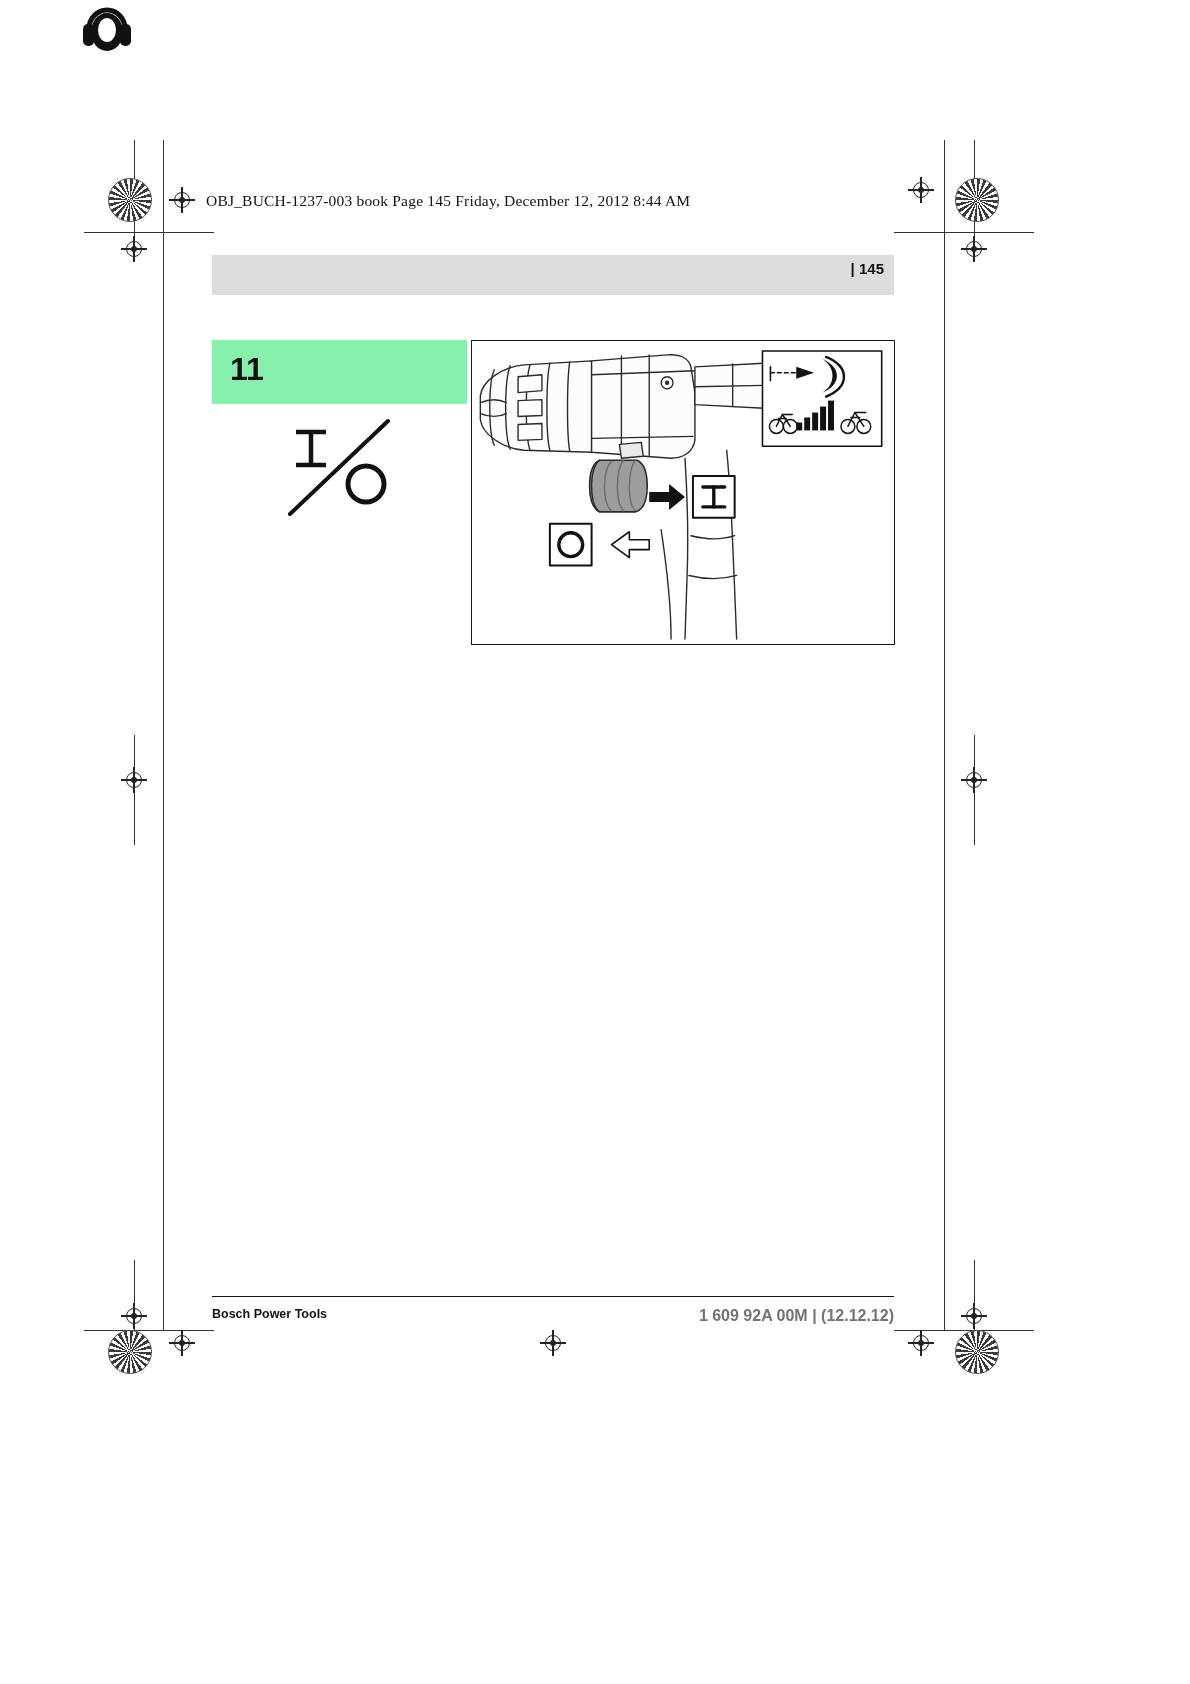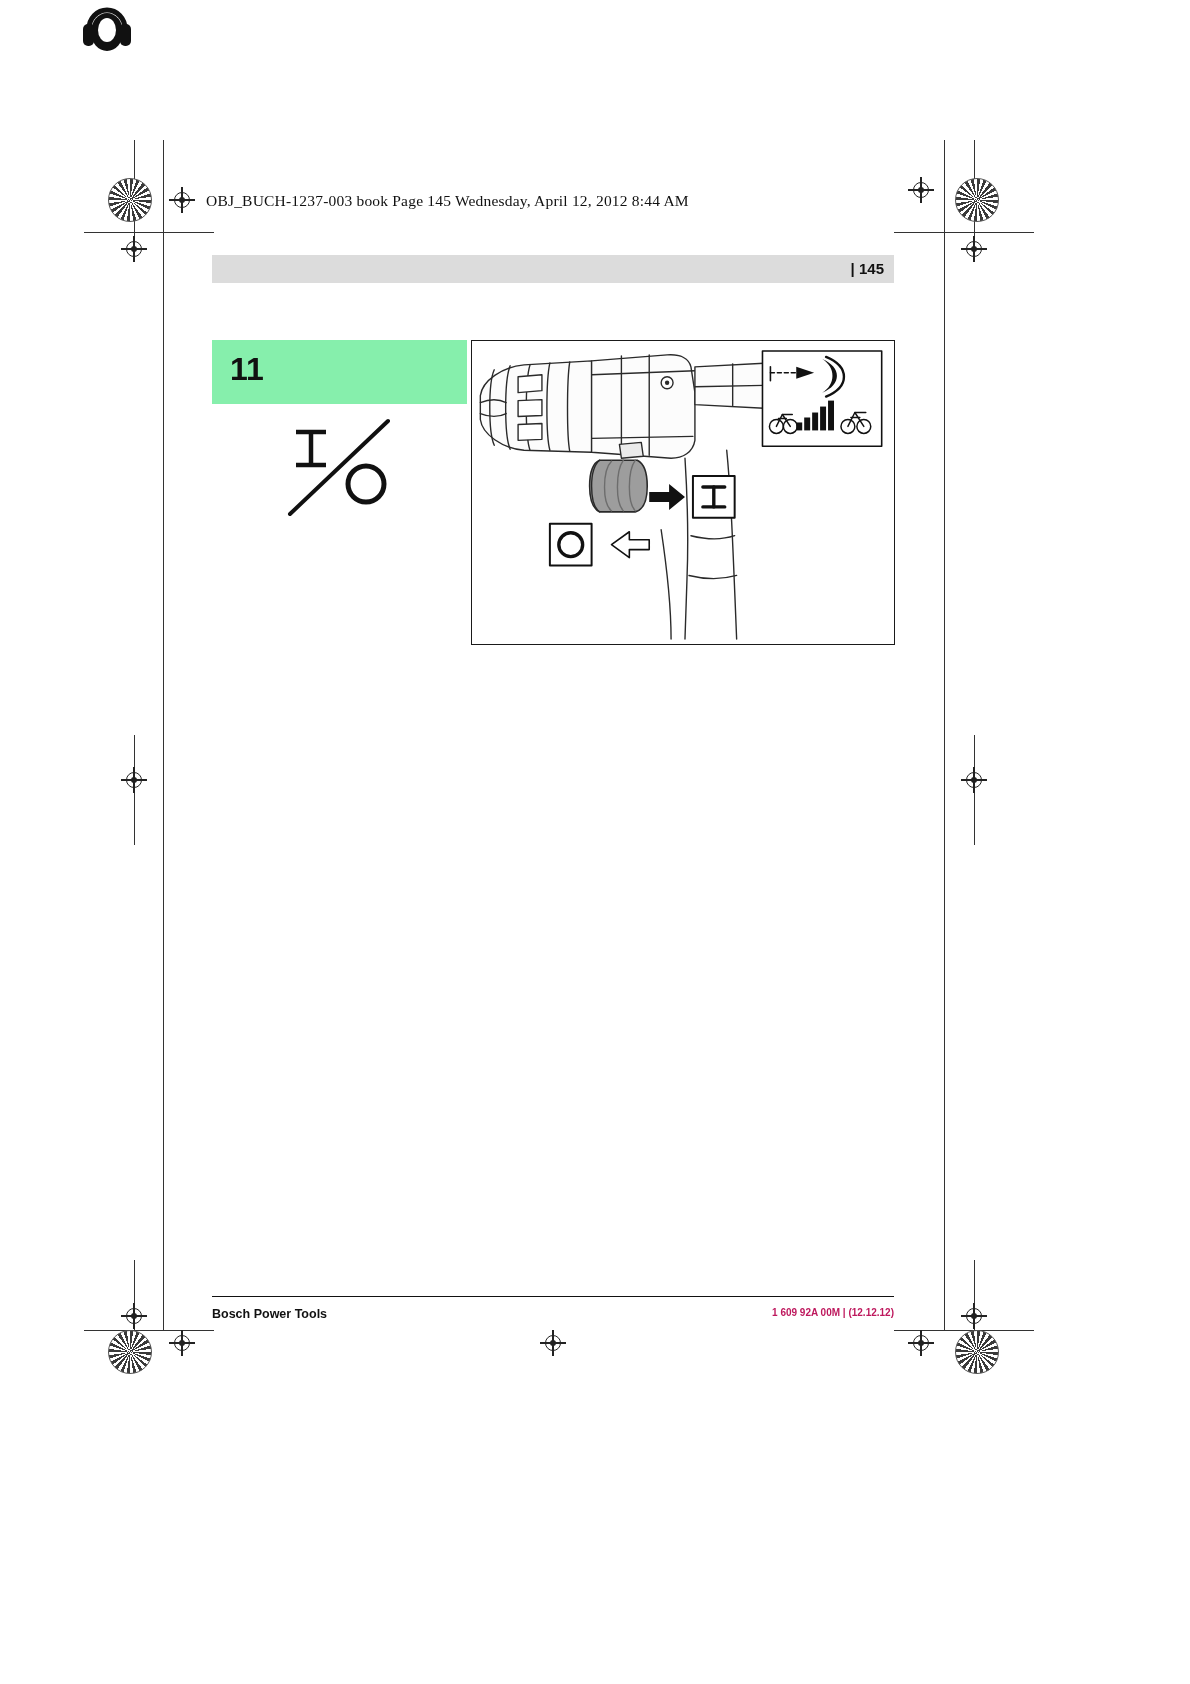--- a/index.html
+++ b/index.html
@@ -71,21 +71,21 @@
     color: #111;
     white-space: nowrap;
   }
 
   
   .page-bar {
     position: absolute;
     left: 212px;
     top: 255px;
     width: 682px;
-    height: 28px;
+    height: 40px;
     background: #dcdcdc;
   }
   .page-bar .num {
     position: absolute;
     right: 10px;
     top: 5px;
     font-family: "Liberation Sans", sans-serif;
     font-weight: bold;
     font-size: 15px;
     color: #111;
@@ -156,22 +156,22 @@
     font-weight: bold;
     font-size: 12.5px;
     color: #111;
   }
   .footer-right {
     position: absolute;
     right: 296px;
     top: 1307px;
     font-family: "Liberation Sans", sans-serif;
     font-weight: bold;
-    font-size: 10px;
-    color: #be185d;
+    font-size: 16px;
+    color: #737373;
     white-space: nowrap;
   }
 </style>
 </head>
 <body>
 
 <div class="crop-line crop-v" style="left:163px; top:140px; height:1190px;"></div>
 <div class="crop-line crop-v" style="left:944px; top:140px; height:1190px;"></div>
 <div class="crop-line crop-v" style="left:134px; top:140px; height:110px;"></div>
 <div class="crop-line crop-v" style="left:134px; top:735px; height:110px;"></div>
@@ -227,21 +227,21 @@
   </div>
 <div class="reg-target" style="left:908px; top:1330px;">
     <div class="ring"></div>
     <div class="dot"></div>
   </div>
 <div class="reg-target" style="left:540px; top:1330px;">
     <div class="ring"></div>
     <div class="dot"></div>
   </div>
 
-<div class="slug">OBJ_BUCH-1237-003 book  Page 145  Wednesday, April 12, 2012  8:44 AM</div>
+<div class="slug">OBJ_BUCH-1237-003 book  Page 145  Friday, December 12, 2012  8:44 AM</div>
 
 <div class="page-bar">
   <span class="num">| 145</span>
 </div>
 
 <div class="fig-left">
   <span class="fig-num">11</span>
 </div>
 
 <div class="ear-icon">

